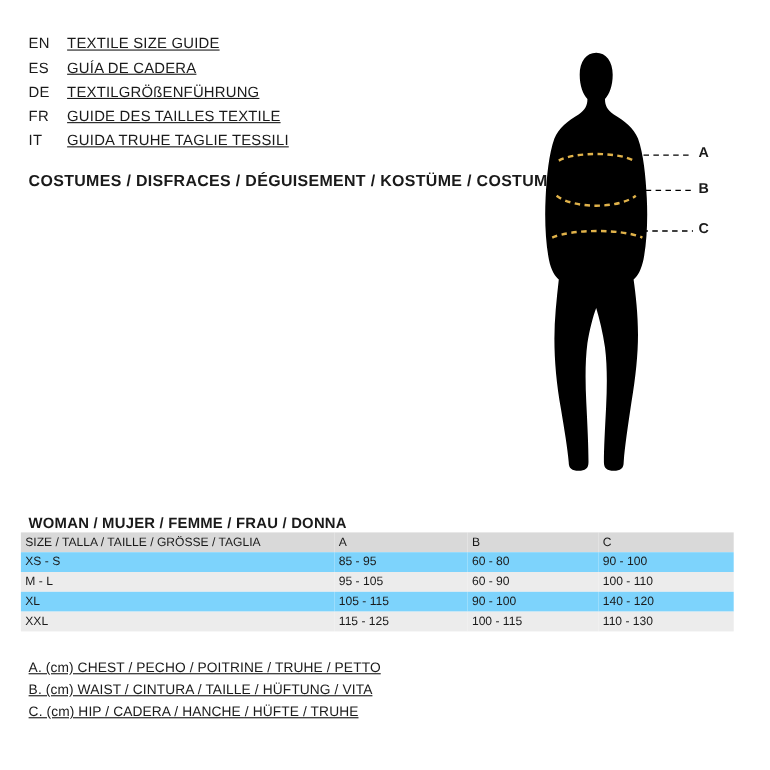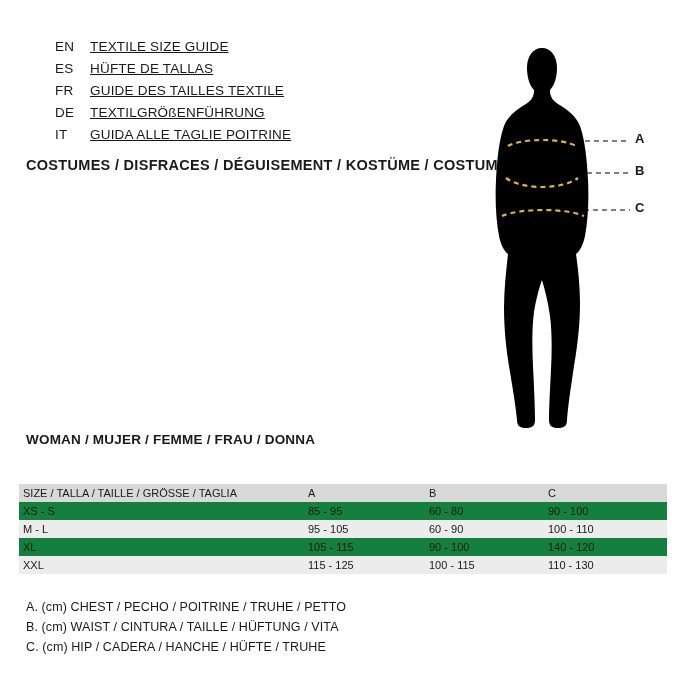--- a/index.html
+++ b/index.html
@@ -22,25 +22,24 @@
 
   
   .lang-list {
     position: absolute;
     left: 26px;
     top: 32px;
     width: 420px;
   }
   .lang-row {
     display: flex;
-    align-items: flex-end;
+    align-items: flex-start;
     height: 22px;
     font-size: 13.5px;
     letter-spacing: 0.2px;
-    margin-left: 29px;
   }
   .lang-code {
     width: 35px;
     flex: none;
   }
   .lang-title {
     flex: 1;
     text-decoration: underline;
   }
 
@@ -79,21 +78,21 @@
     color: #1a1a1a;
   }
   .mlabel.a { left: 165px; top: 103px; }
   .mlabel.b { left: 165px; top: 135px; }
   .mlabel.c { left: 165px; top: 172px; }
 
   
   .woman-line {
     position: absolute;
     left: 26px;
-    top: 432px;
+    top: 468px;
     font-size: 13.5px;
     font-weight: bold;
     letter-spacing: 0.2px;
   }
   table.size-table {
     position: absolute;
     left: 19px;
     top: 484px;
     width: 648px;
     border-collapse: collapse;
@@ -104,21 +103,21 @@
     text-align: left;
     padding: 3px 0 3px 4px;
     font-weight: normal;
     height: 17px;
     box-sizing: border-box;
   }
   table.size-table thead tr {
     background: #d9d9d9;
   }
   table.size-table tbody tr.odd {
-    background: #15803d;
+    background: #7dd3fc;
     margin-top: 11px;
   }
   table.size-table tbody tr.even {
     background: #ececec;
   }
   .col-size  { width: 285px; }
   .col-a     { width: 121px; }
   .col-b     { width: 119px; }
   .col-c     { width: 123px; }
   th.col-a, td.col-a,
@@ -126,51 +125,52 @@
   th.col-c, td.col-c {
     padding-left: 0;
   }
 
   
   .footnotes {
     position: absolute;
     left: 26px;
     top: 600px;
     font-size: 12.5px;
+    text-decoration: underline;
   }
   .footnote {
     height: 20px;
     letter-spacing: 0.1px;
   }
 </style>
 </head>
 <body>
 
 <div class="page">
 
   <div class="lang-list">
     <div class="lang-row">
       <span class="lang-code">EN</span>
       <span class="lang-title">TEXTILE SIZE GUIDE</span>
     </div>
     <div class="lang-row">
       <span class="lang-code">ES</span>
-      <span class="lang-title">HÜFTE DE TALLAS</span>
+      <span class="lang-title">GUÍA DE CADERA</span>
+    </div>
+    <div class="lang-row">
+      <span class="lang-code">DE</span>
+      <span class="lang-title">TEXTILGRÖßENFÜHRUNG</span>
     </div>
     <div class="lang-row">
       <span class="lang-code">FR</span>
       <span class="lang-title">GUIDE DES TAILLES TEXTILE</span>
     </div>
     <div class="lang-row">
-      <span class="lang-code">DE</span>
-      <span class="lang-title">TEXTILGRÖßENFÜHRUNG</span>
-    </div>
-    <div class="lang-row">
       <span class="lang-code">IT</span>
-      <span class="lang-title">GUIDA ALLE TAGLIE POITRINE</span>
+      <span class="lang-title">GUIDA TRUHE TAGLIE TESSILI</span>
     </div>
   </div>
 
   <div class="costumes-line">COSTUMES / DISFRACES / DÉGUISEMENT / KOSTÜME / COSTUMI</div>
 
   <div class="figure-wrap">
     <svg class="figure-svg" width="200" height="410" viewBox="0 0 200 410">
 
       <path fill="#000000" d="
         M72,20

